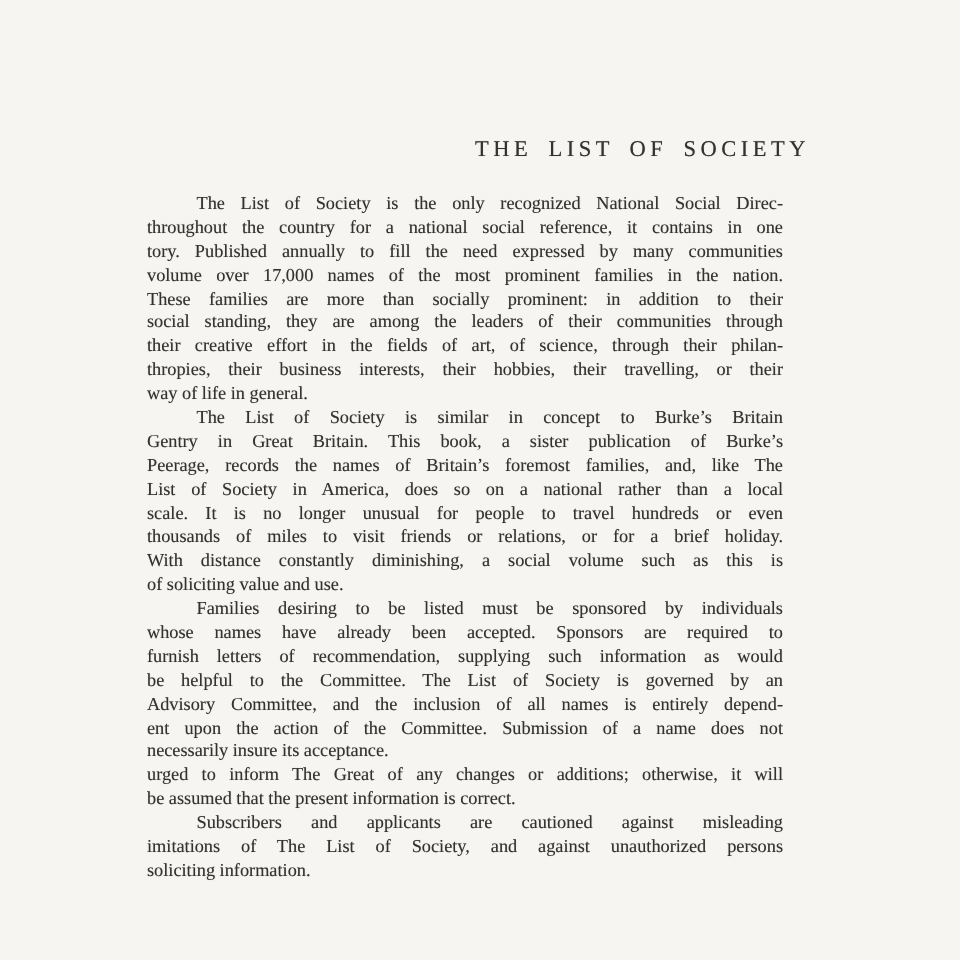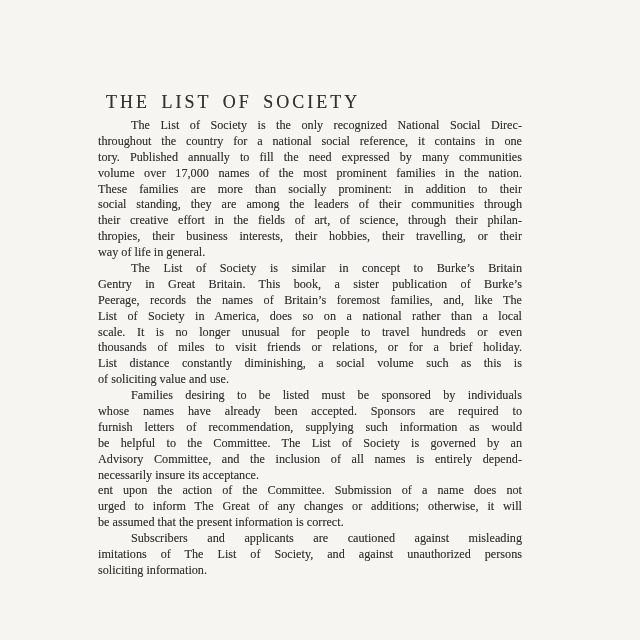--- a/index.html
+++ b/index.html
@@ -10,36 +10,36 @@
   .page {
     position: relative;
     width: 640px;
     height: 640px;
     background: #f6f5f2;
     overflow: hidden;
     font-family: "Liberation Serif", "DejaVu Serif", serif;
   }
   .page-title {
     position: absolute;
-    left: 106px;
+    left: 116px;
     top: 92px;
     width: 424px;
-    text-align: left;
-    font-size: 18px;
+    text-align: right;
+    font-size: 15px;
     font-weight: 400;
     letter-spacing: 3px;
     word-spacing: 4px;
     color: #343230;
     text-shadow: 0 0 0.5px rgba(52,50,48,0.55);
     white-space: nowrap;
   }
   .text-block {
     position: absolute;
     left: 98px;
-    top: 118px;
+    top: 128px;
     width: 424px;
     font-size: 12.2px;
     color: #343230;
     text-shadow: 0 0 0.5px rgba(52,50,48,0.45);
   }
   .line {
     height: 15.9px;
     line-height: 15.9px;
     text-align: justify;
     text-align-last: justify;
@@ -67,28 +67,28 @@
       <div class="line">social standing, they are among the leaders of their communities through</div>
       <div class="line">their creative effort in the fields of art, of science, through their philan-</div>
       <div class="line">thropies, their business interests, their hobbies, their travelling, or their</div>
       <div class="line last">way of life in general.</div>
       <div class="line first">The List of Society is similar in concept to Burke’s Britain</div>
       <div class="line">Gentry in Great Britain. This book, a sister publication of Burke’s</div>
       <div class="line">Peerage, records the names of Britain’s foremost families, and, like The</div>
       <div class="line">List of Society in America, does so on a national rather than a local</div>
       <div class="line">scale. It is no longer unusual for people to travel hundreds or even</div>
       <div class="line">thousands of miles to visit friends or relations, or for a brief holiday.</div>
-      <div class="line">List distance constantly diminishing, a social volume such as this is</div>
+      <div class="line">With distance constantly diminishing, a social volume such as this is</div>
       <div class="line last">of soliciting value and use.</div>
       <div class="line first">Families desiring to be listed must be sponsored by individuals</div>
       <div class="line">whose names have already been accepted. Sponsors are required to</div>
       <div class="line">furnish letters of recommendation, supplying such information as would</div>
       <div class="line">be helpful to the Committee. The List of Society is governed by an</div>
       <div class="line">Advisory Committee, and the inclusion of all names is entirely depend-</div>
+      <div class="line">ent upon the action of the Committee. Submission of a name does not</div>
       <div class="line last">necessarily insure its acceptance.</div>
-      <div class="line">ent upon the action of the Committee. Submission of a name does not</div>
       <div class="line">urged to inform The Great of any changes or additions; otherwise, it will</div>
       <div class="line last">be assumed that the present information is correct.</div>
       <div class="line first">Subscribers and applicants are cautioned against misleading</div>
       <div class="line">imitations of The List of Society, and against unauthorized persons</div>
       <div class="line last">soliciting information.</div>
     </div>
 </div>
 
 </body></html>

